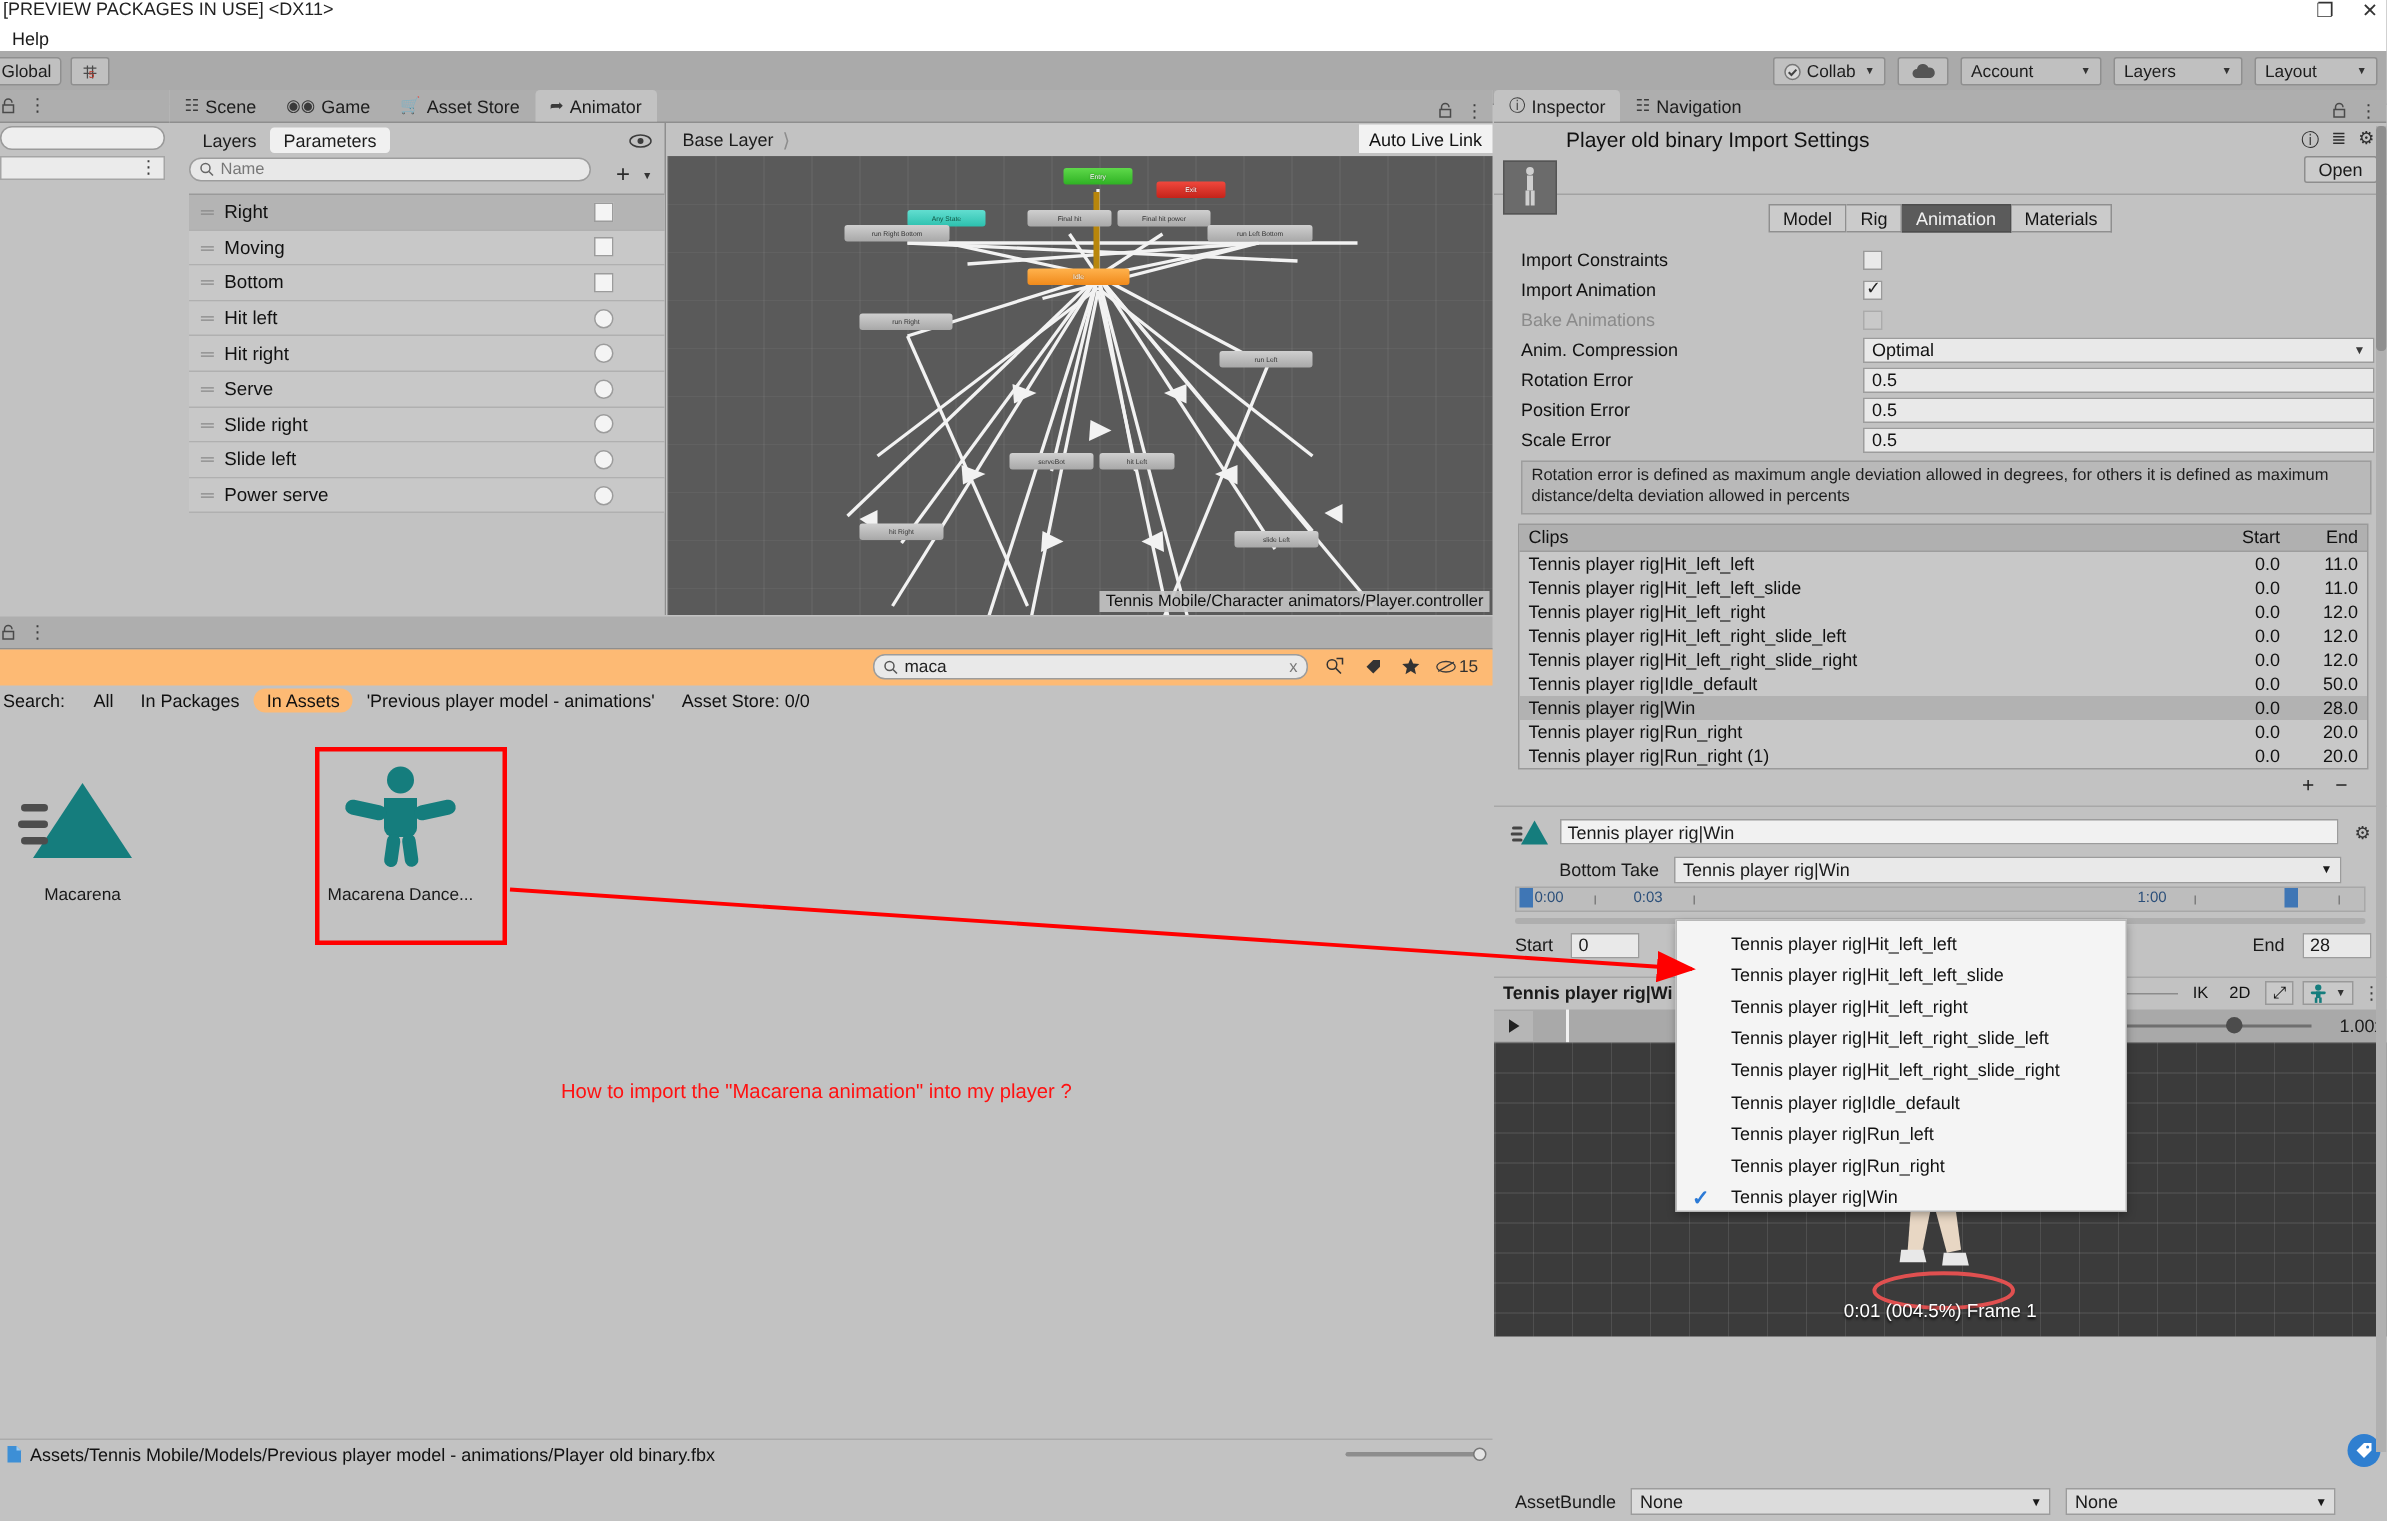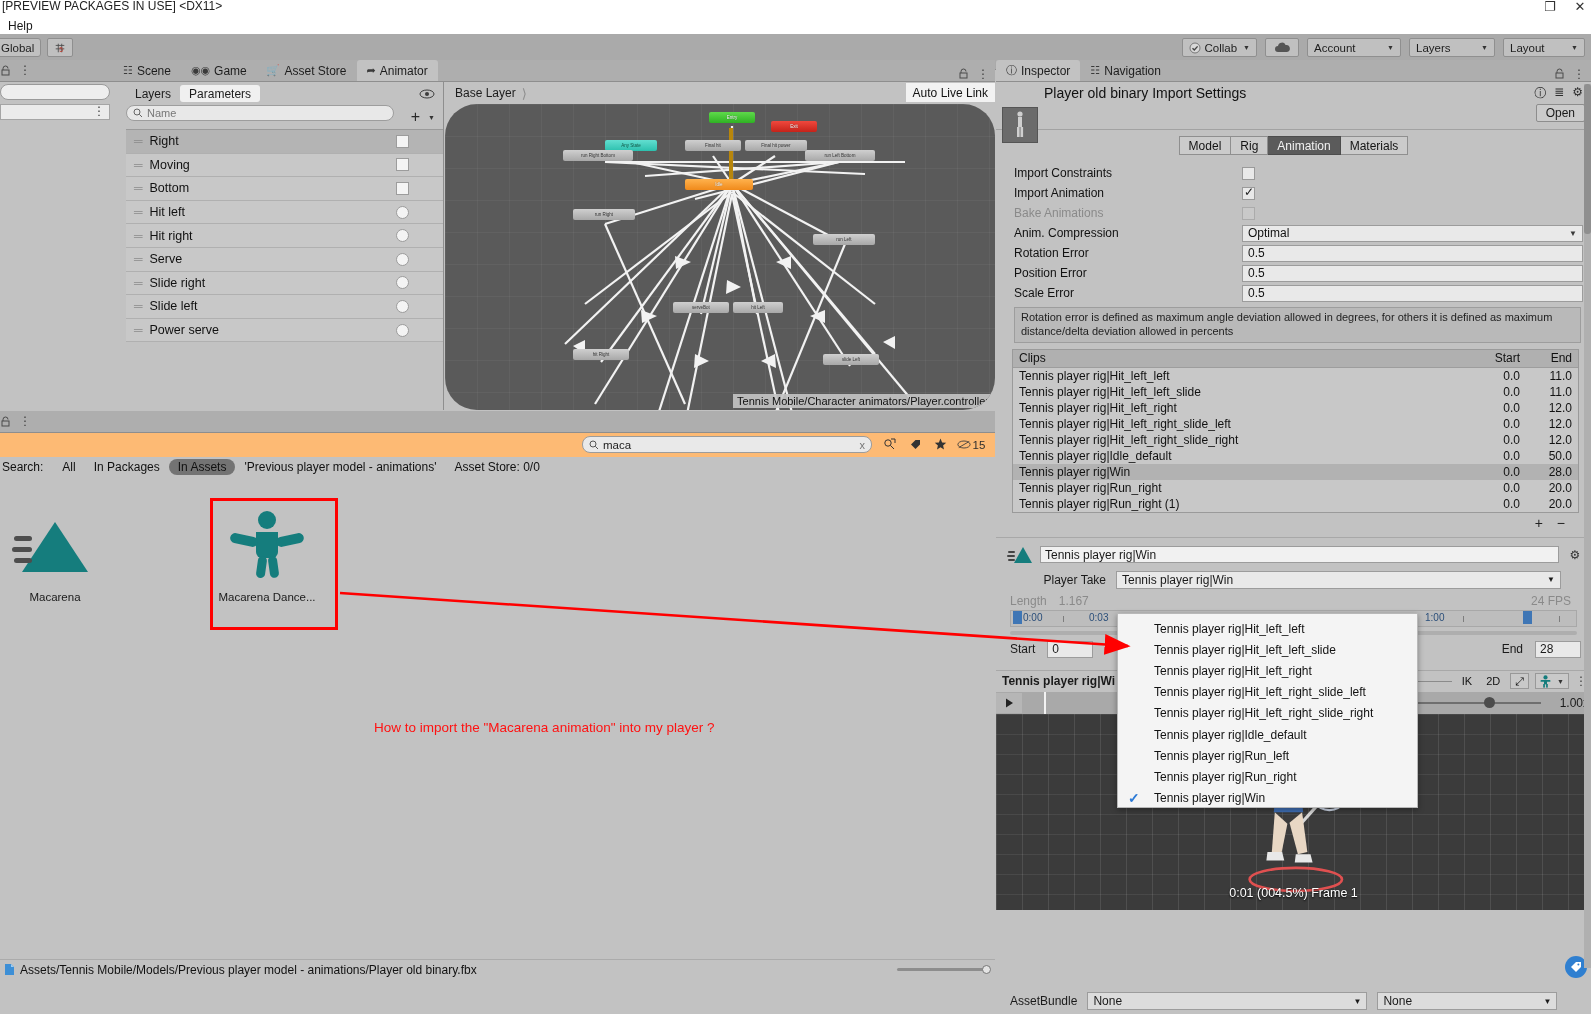--- a/index.html
+++ b/index.html
@@ -118,21 +118,20 @@
     position: absolute; right: 0px; top: 1px; height: 19px; background: #f2f2f2;
     display: flex; align-items: center; padding: 0 7px; font-size: 12px; color: #111;
   }
   .graph {
     position: absolute; left: 0; top: 22px; right: 0; bottom: 0;
     background:
       repeating-linear-gradient(to right, rgba(255,255,255,0.045) 0 1px, transparent 1px 32px),
       repeating-linear-gradient(to bottom, rgba(255,255,255,0.045) 0 1px, transparent 1px 32px),
       #5a5a5a;
     overflow: hidden;
-    border-radius: 32px;
   }
   .node {
     position: absolute; height: 11px; border-radius: 2px; display: flex;
     align-items: center; justify-content: center; font-size: 4.5px; color: #fff;
     text-shadow: 0 0 1px rgba(0,0,0,.6); overflow: hidden; white-space: nowrap;
   }
   .node.gray { background: linear-gradient(#cfcfcf,#a8a8a8); color: #333; text-shadow: none;}
   .node.green { background: linear-gradient(#5ed94a,#2fb224); }
   .node.red { background: linear-gradient(#f0483d,#c5231a); }
   .node.orange { background: linear-gradient(#ffb24d,#f08a1b); }
@@ -149,21 +148,21 @@
   .prj-search {
     position: absolute; left: 582px; top: 3px; width: 290px; height: 17px;
     background: #e9e9e9; border: 1px solid #9c9c9c; border-radius: 8px;
     display: flex; align-items: center; padding: 0 6px; gap: 4px; font-size: 11.5px; color: #222;
   }
   .prj-search .clear { margin-left: auto; color: #777; font-size: 11px; }
   .prj-ic { position: absolute; top: 3px; width: 22px; height: 17px; display: flex; align-items: center; justify-content: center; color: #2f2f2f; }
   .filterbar { height: 19px; background: #c2c2c2; display: flex; align-items: center; gap: 0px; font-size: 12px; padding-left: 2px; }
   .filterbar .lbl { color: #111; margin-right: 10px; }
   .fchip { padding: 1px 9px; border-radius: 9px; color: #111; }
-  .fchip.sel { background: #737373; }
+  .fchip.sel { background: #fdba74; }
   .assets-area { position: absolute; left: 0; top: 87px; right: 0; bottom: 20px; background: #c2c2c2; }
   .asset-item { position: absolute; width: 110px; text-align: center; }
   .asset-label { font-size: 11.5px; color: #1a1a1a; margin-top: 4px; }
   .sel-outline { position: absolute; border: 3px solid #ff0000; }
   .annot { position: absolute; color: #ff1111; font-size: 13.5px; white-space: nowrap; }
   .statusbar {
     position: absolute; left: 0; bottom: 0; width: 995px; height: 20px;
     background: #c2c2c2; display: flex; align-items: center; gap: 5px;
     padding-left: 4px; font-size: 12px; color: #111; border-top: 1px solid #ababab;
   }
@@ -873,30 +872,25 @@
             <rect x="0" y="12" width="8" height="2" rx="1" fill="#444"></rect>
             <rect x="1" y="16" width="7" height="2" rx="1" fill="#444"></rect>
           </svg>
         </span>
         <span class="take-input">
             <span>Tennis player rig|Win</span>
           </span>
         <span class="take-gear">⚙</span>
       </div>
       <div class="srctake-row">
-        <span class="srctake-label">Player Take</span>
+        <span class="srctake-label">Bottom Take</span>
         <span class="srctake-dd">
           <span>Tennis player rig|Win</span>
           <span class="dd-caret">▼</span>
         </span>
-      </div>
-      <div class="len-row">
-        <span>Length</span>
-        <span style="margin-left:12px;">1.167</span>
-        <span class="fps">24 FPS</span>
       </div>
       <div class="ruler">
         <span class="rng-handle" style="left:2px;"></span>
         <span class="tick" style="left:12px;">0:00</span>
         <span class="tickmark" style="left:52px;"></span>
         <span class="tick" style="left:78px;">0:03</span>
         <span class="tickmark" style="left:118px;"></span>
         <span class="tick" style="left:414px;">1:00</span>
         <span class="tickmark" style="left:452px;"></span>
         <span class="tick" style="left:480px;margin-top:20px;">1:0</span>

